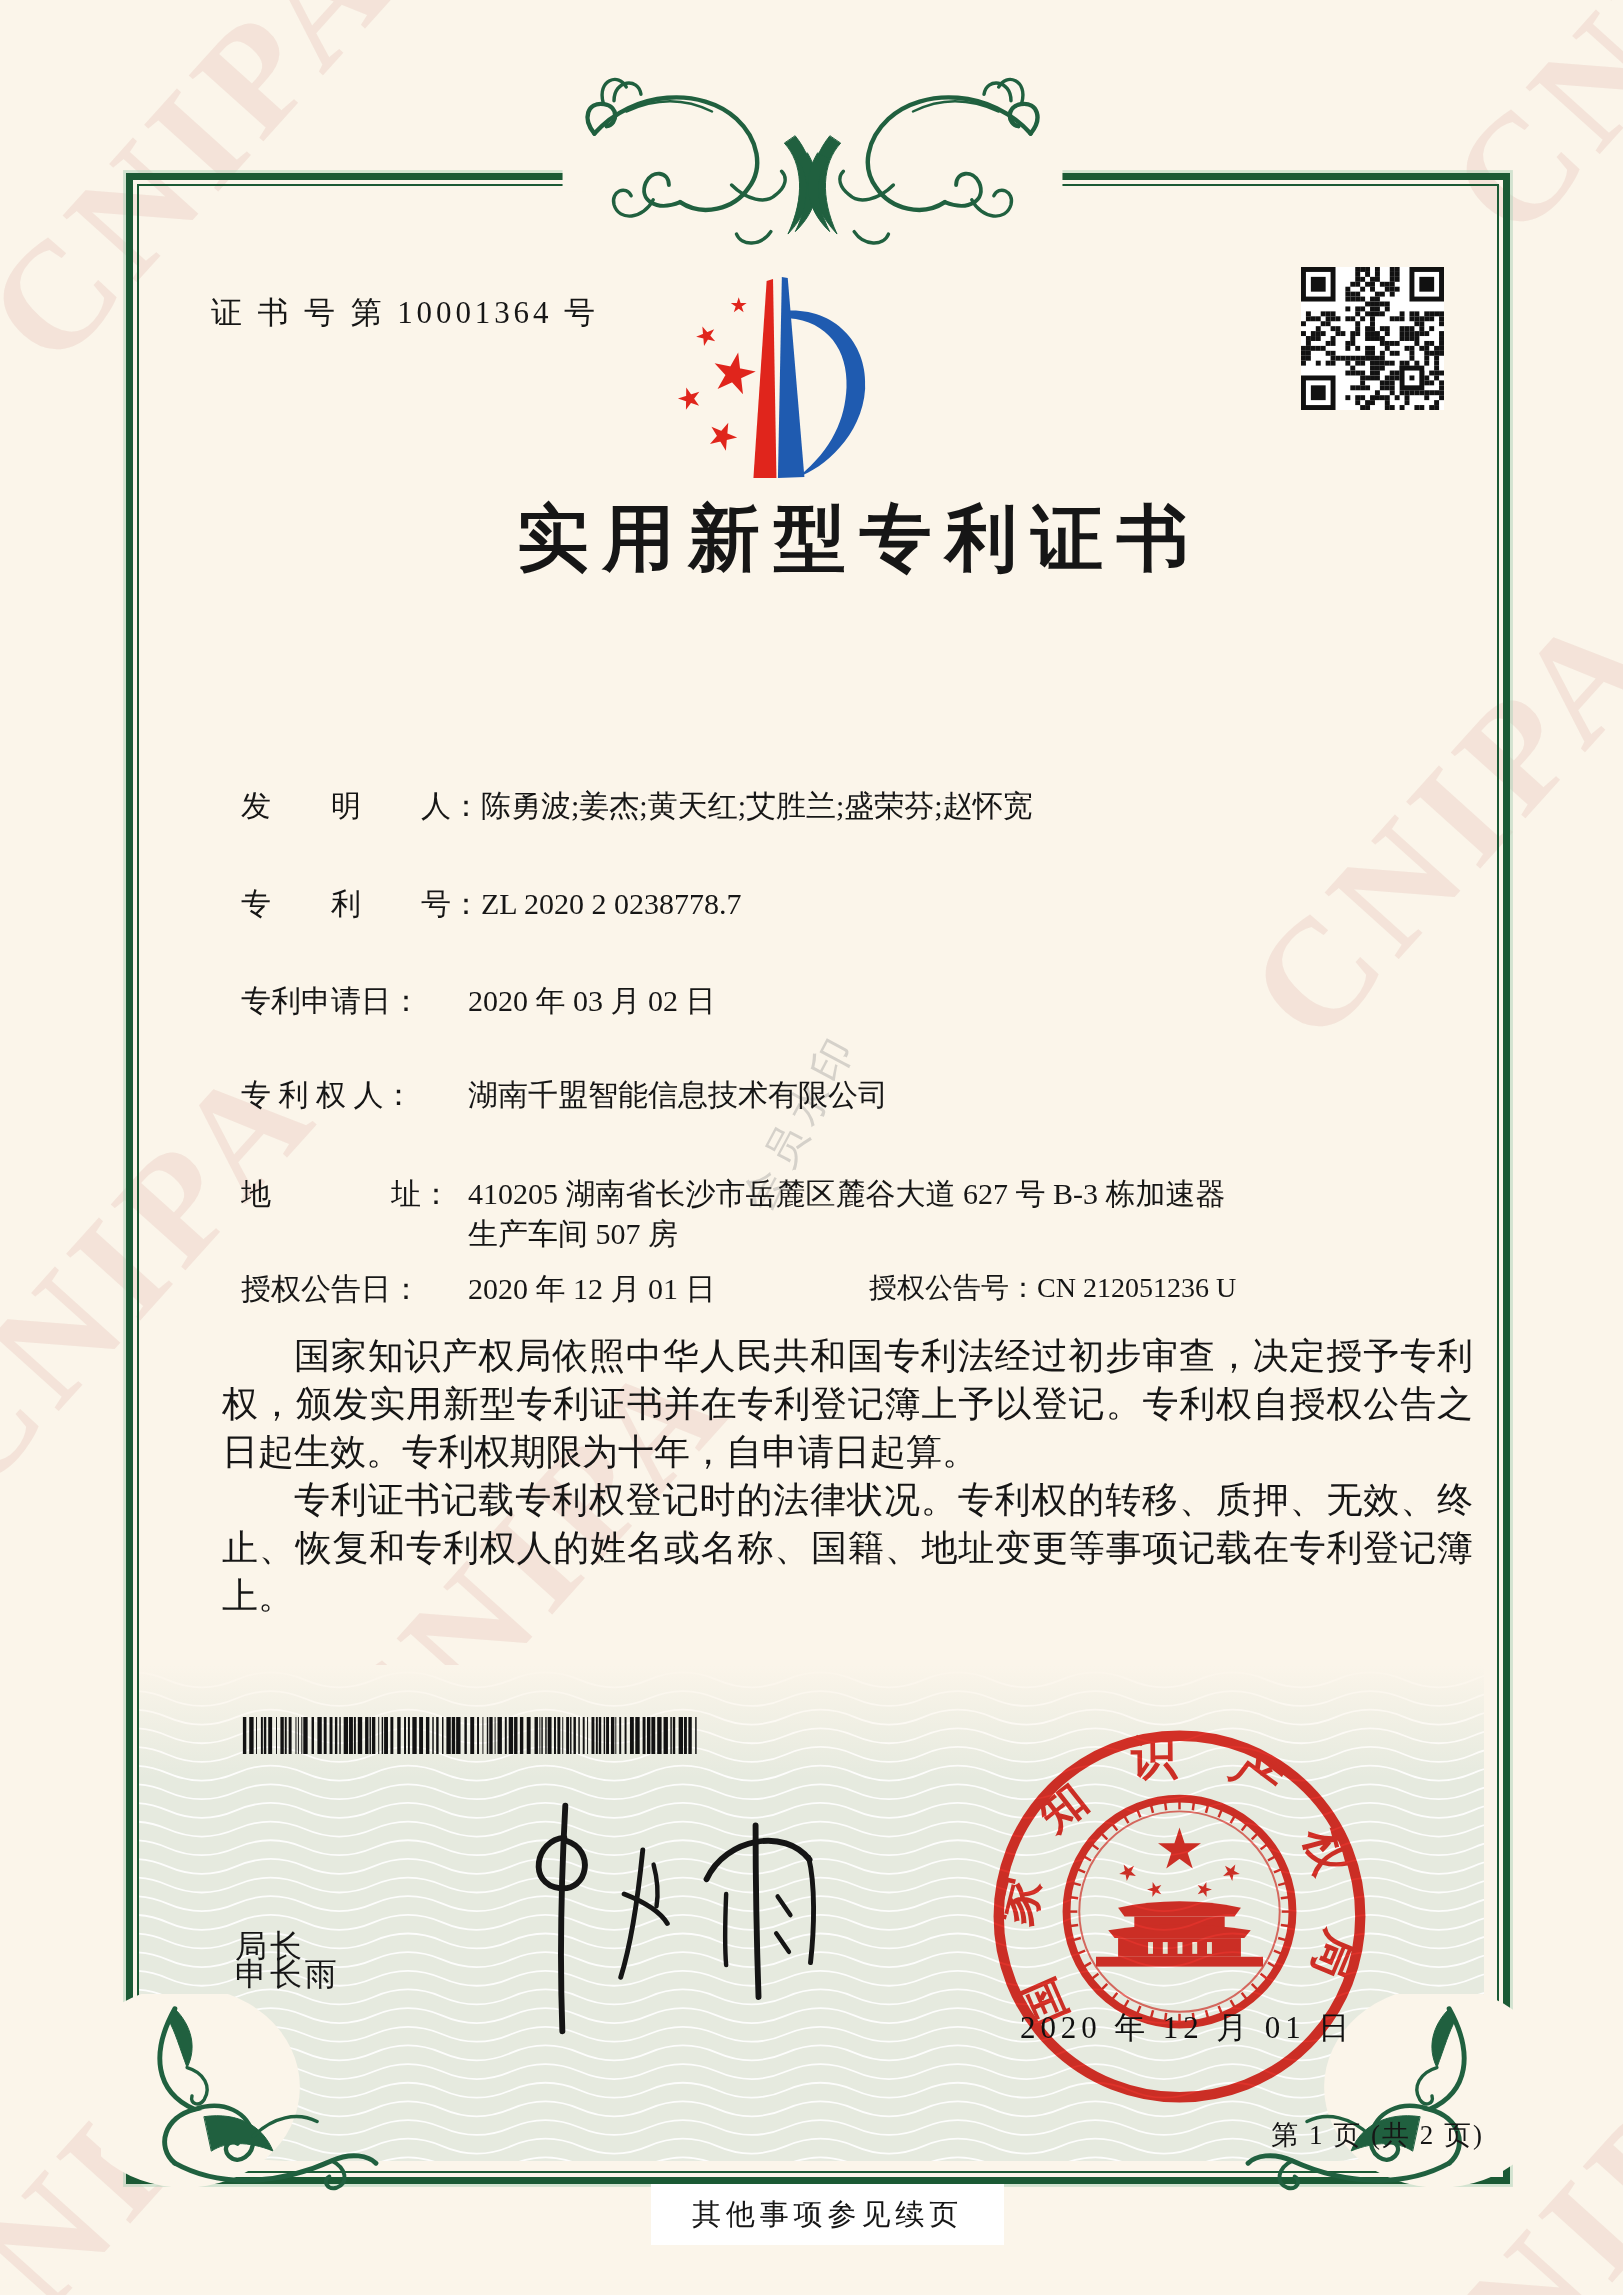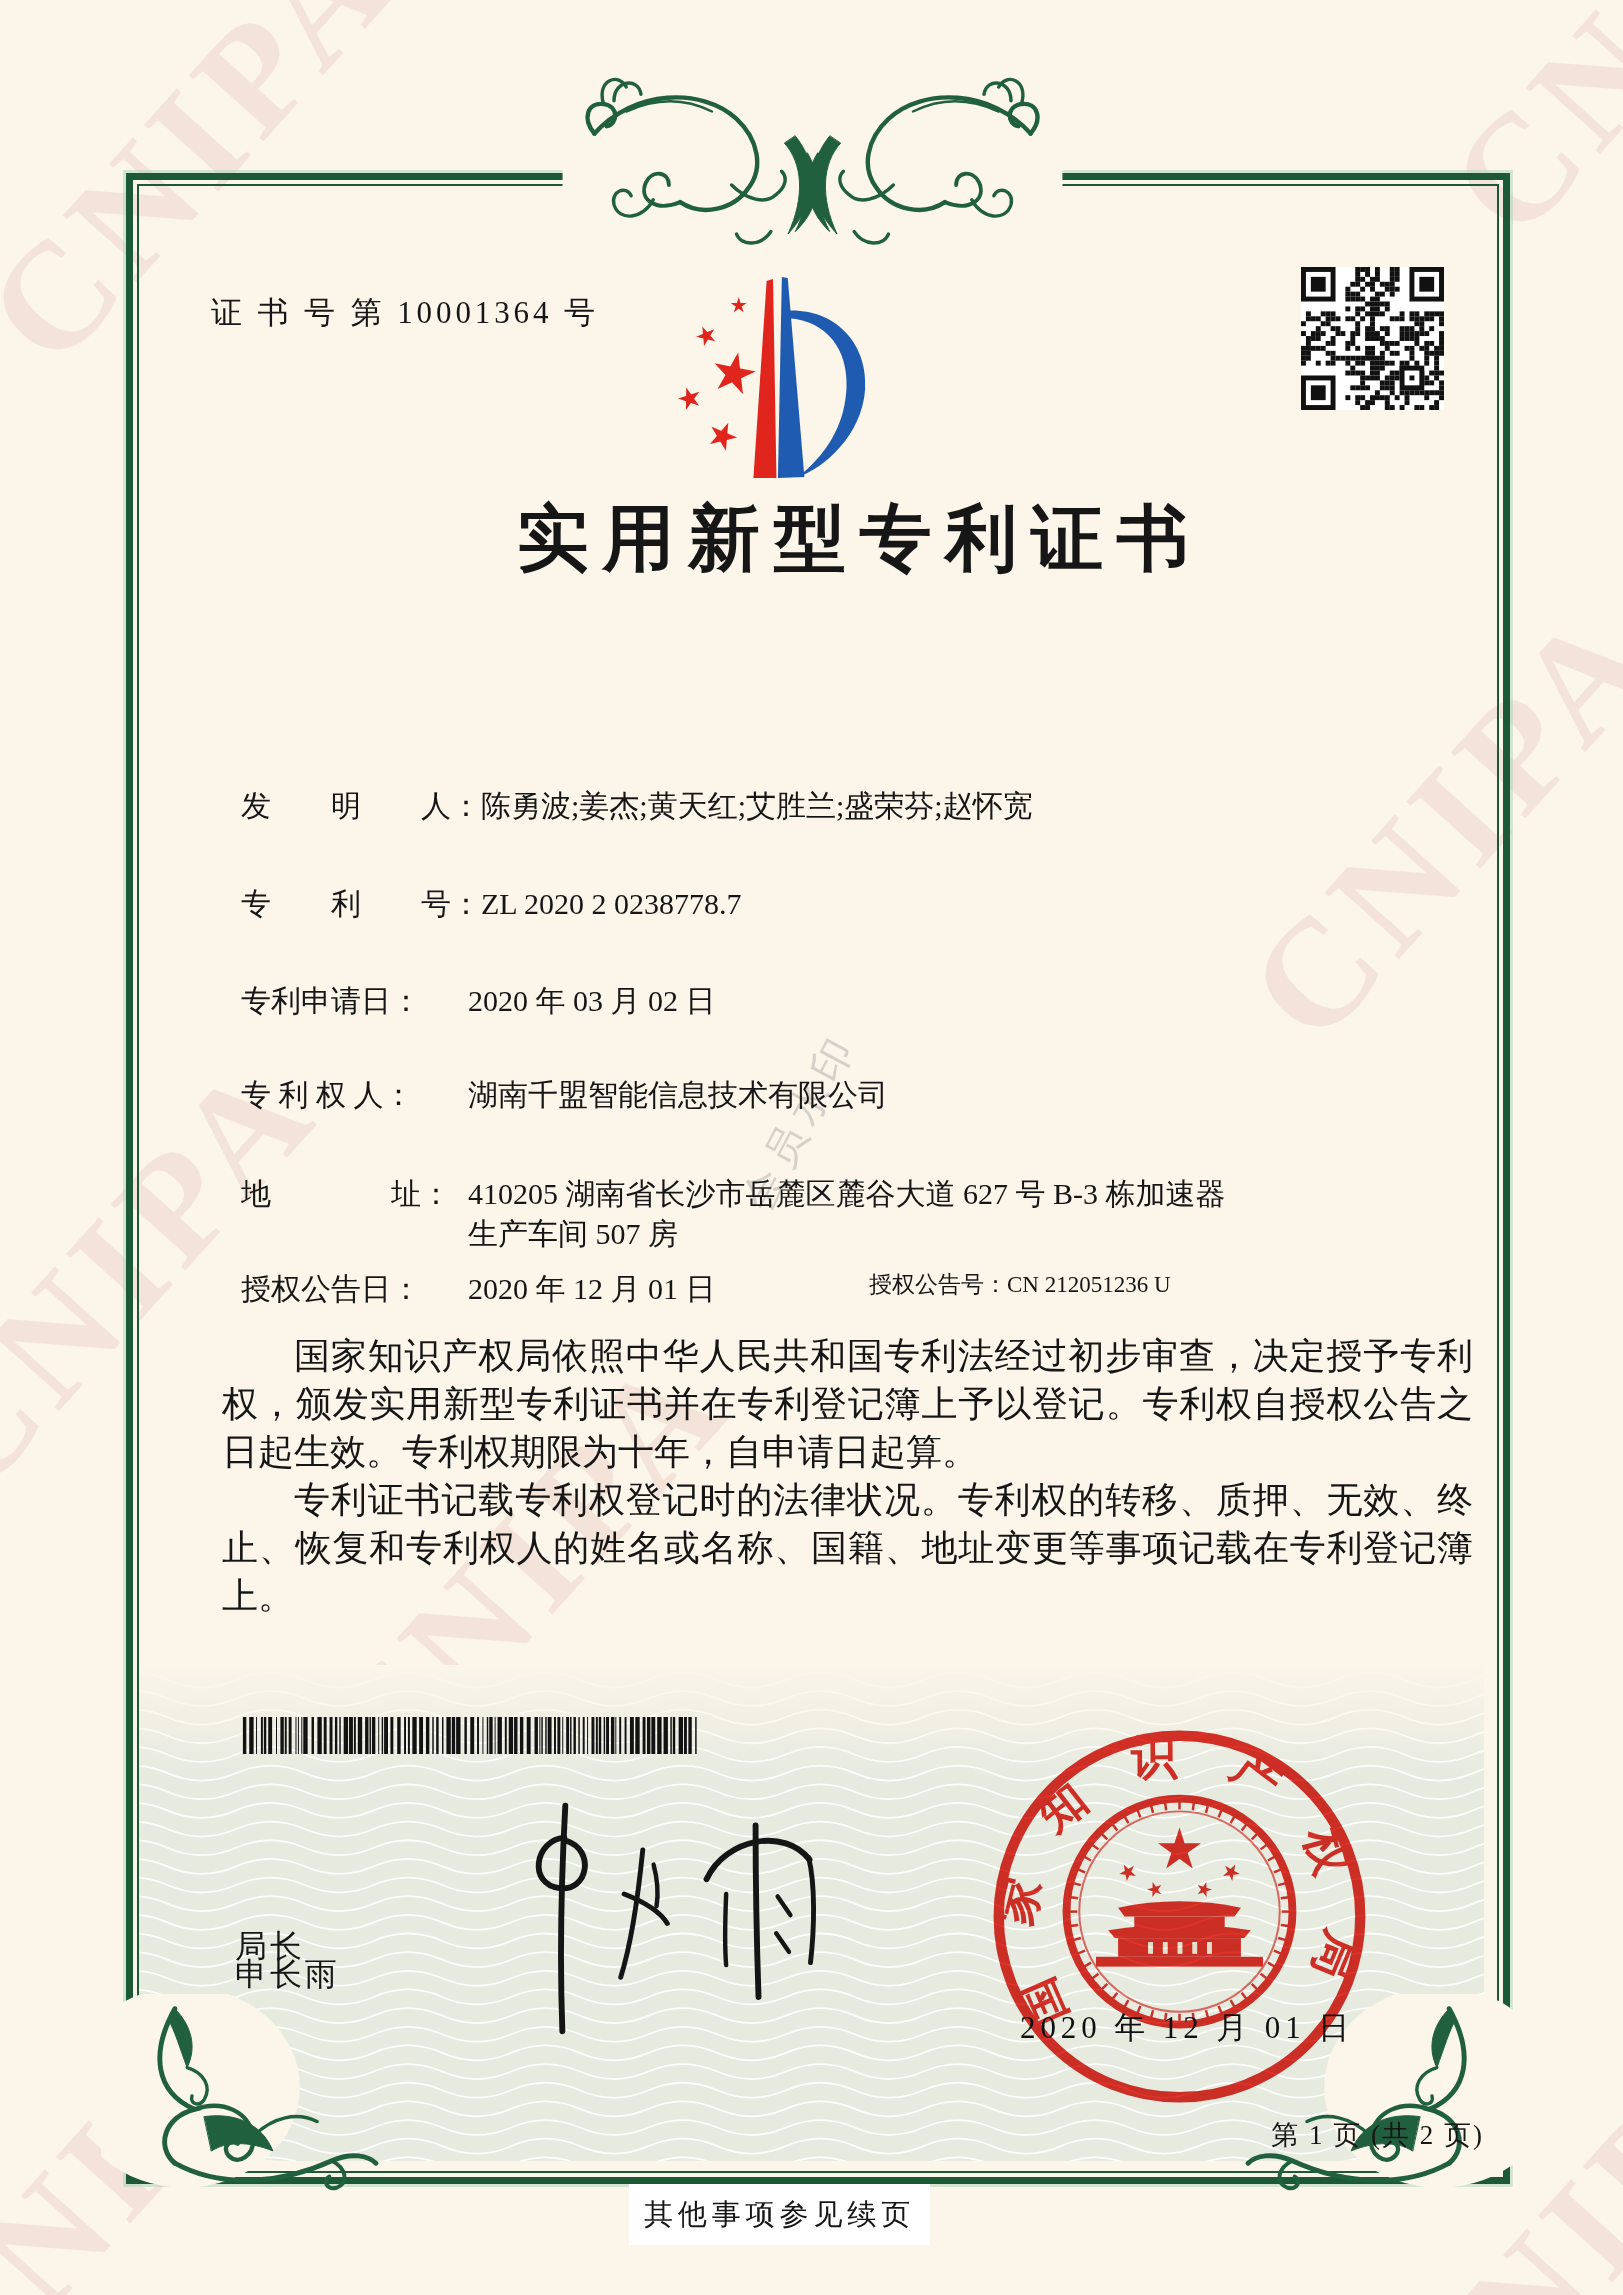--- a/index.html
+++ b/index.html
@@ -23,39 +23,39 @@
   
   .cert-no{position:absolute;left:211px;top:292px;font-size:31px;letter-spacing:3.9px;z-index:4;}
   .logo{position:absolute;left:676px;top:267px;width:196px;height:225px;z-index:4;}
   .qr{position:absolute;left:1301px;top:267px;width:143px;height:143px;background:#ffffff;z-index:4;}
   .title{position:absolute;left:0;top:491px;width:100%;text-align:center;font-size:72px;
          font-weight:bold;letter-spacing:13.7px;z-index:4;margin-left:48px;}
   
   .row{position:absolute;left:241px;font-size:30px;white-space:nowrap;z-index:4;}
   .row .lab{display:inline-block;min-width:227px;}
   .addr2{position:absolute;left:468px;top:1214px;font-size:30px;z-index:4;}
-  .grant2{position:absolute;left:869px;top:1269px;font-size:23px;white-space:nowrap;z-index:4;}
+  .grant2{position:absolute;left:869px;top:1269px;font-size:28px;white-space:nowrap;z-index:4;}
   
   .legal{position:absolute;left:222px;top:1332px;width:1251px;font-size:36px;line-height:48px;
          text-align:justify;z-index:4;}
   .legal p{margin:0;text-indent:2em;}
   
   .barcode{position:absolute;left:241px;top:1717px;width:459px;height:37px;z-index:4;}
   .director,.director-name{position:absolute;left:235px;font-size:32px;z-index:4;
          font-family:"Liberation Sans","DejaVu Sans",sans-serif;font-weight:500;letter-spacing:2.9px;}
   .director{top:1878px;margin-top:47px;}
   .director-name{top:1953px;}
   .signature{position:absolute;left:412px;top:1791px;width:491px;height:255px;z-index:4;}
   .seal{position:absolute;left:983px;top:1720px;width:393px;height:393px;z-index:4;
         mix-blend-mode:multiply;opacity:.94;}
   .seal-date{position:absolute;left:1020px;top:2007px;font-size:31px;letter-spacing:4.9px;
         color:#101010;z-index:5;white-space:nowrap;}
   .page-footer{position:absolute;left:138px;top:2117px;width:1346px;text-align:right;
         font-size:27px;letter-spacing:2px;z-index:4;}
-  .cont-note{position:absolute;left:629px;top:2184px;width:301px;height:61px;background:#ffffff;
+  .cont-note{position:absolute;left:651px;top:2184px;width:353px;height:61px;background:#ffffff;
         display:flex;align-items:center;justify-content:center;font-size:29px;letter-spacing:4.9px;z-index:4;}
   
   .dragons{position:absolute;left:540px;top:38px;width:545px;height:223px;z-index:4;}
   .corner{position:absolute;top:1994px;width:285px;height:206px;z-index:4;}
   .corner.left{left:101px;}
   .corner.right{left:1238px;transform:scaleX(-1);}
 </style>
 </head>
 <body>
 

